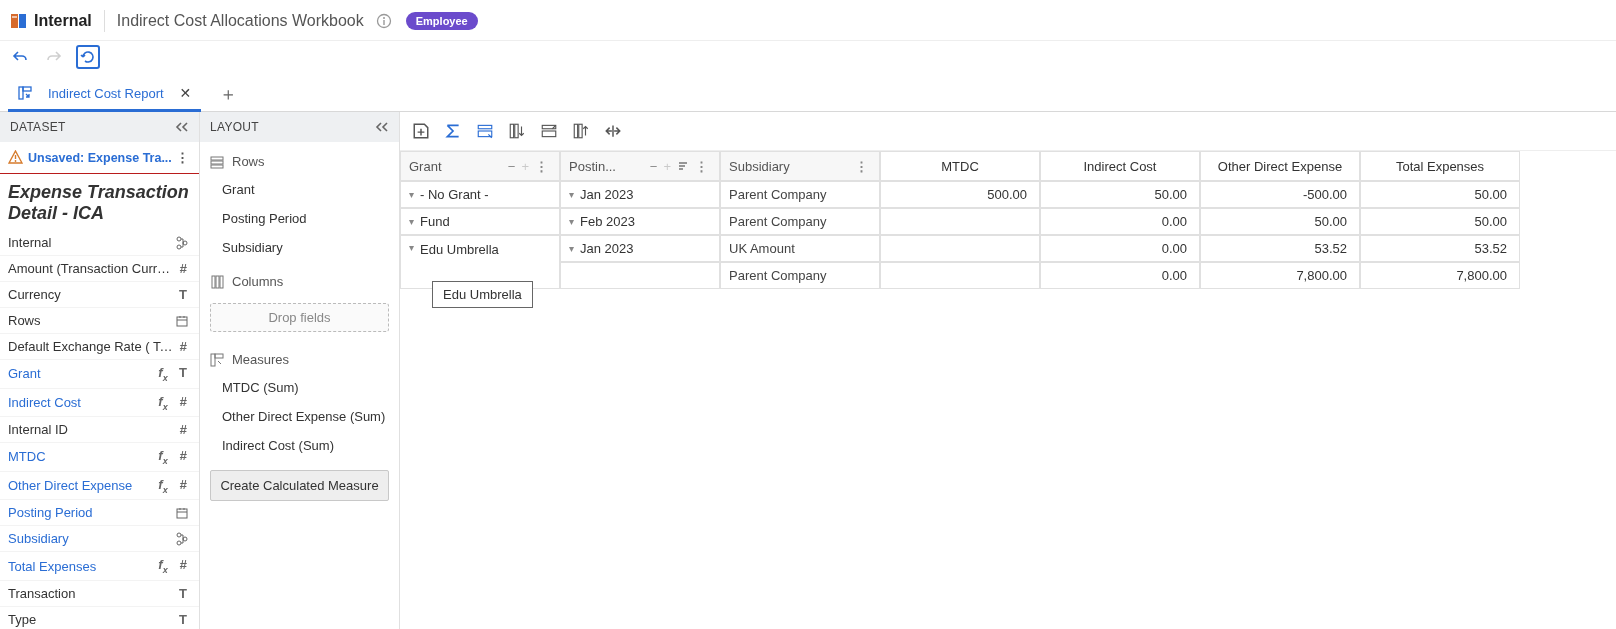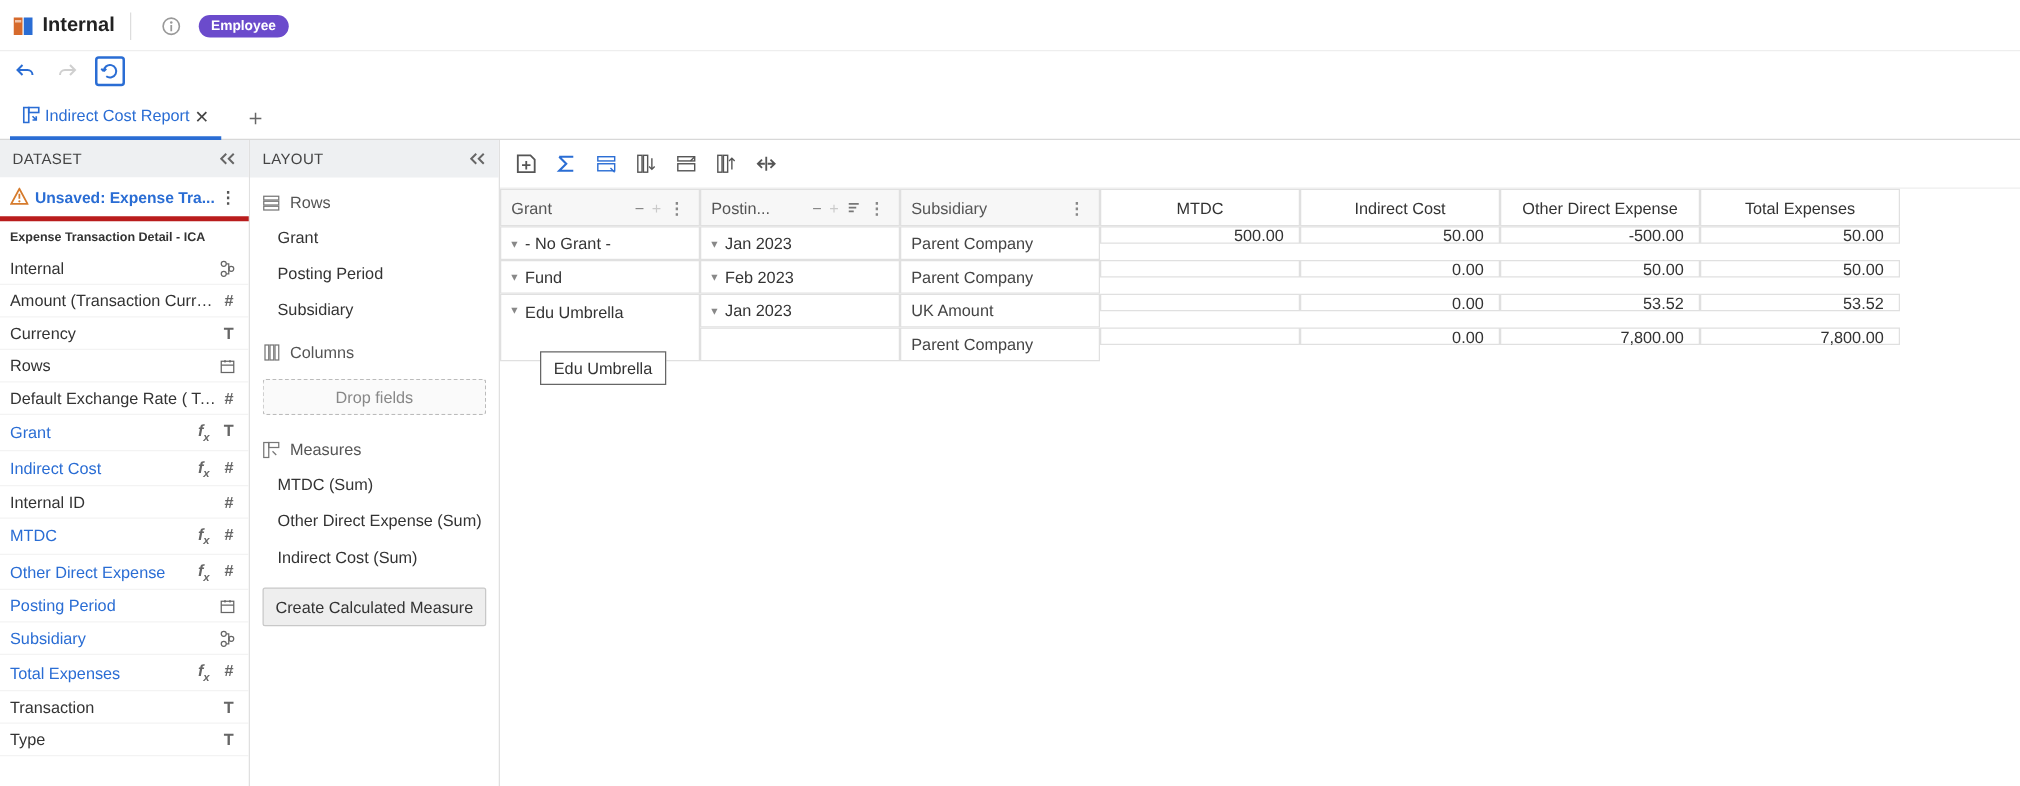--- a/index.html
+++ b/index.html
@@ -15,39 +15,39 @@
 .role-badge { margin-left: 14px; background: #6b4bcc; color: #fff; font-size: 11px; font-weight: 600; padding: 3px 10px; border-radius: 10px; }
 
 
 .toolbar { display: flex; align-items: center; padding: 4px 8px 8px; gap: 10px; }
 .tb-btn { cursor: pointer; color: #888; display: inline-flex; align-items: center; justify-content: center; width: 24px; height: 24px; border-radius: 3px; }
 .tb-btn.active { border: 2px solid #2a6dd4; color: #2a6dd4; }
 .tb-btn svg { width: 16px; height: 16px; }
 
 
 .tabs { display: flex; align-items: center; border-bottom: 1px solid #d8d8d8; padding: 0 8px; position: relative; }
-.tab { display: flex; align-items: flex-start; gap: 4px; padding: 8px 10px 10px; color: #2a6dd4; cursor: pointer; position: relative; }
+.tab { display: flex; align-items: center; gap: 16px; padding: 8px 10px 10px; color: #2a6dd4; cursor: pointer; position: relative; }
 .tab.active::after { content: ""; position: absolute; left: 0; right: 0; bottom: -1px; height: 3px; background: #2a6dd4; }
 .tab .tab-icon { color: #2a6dd4; }
 .tab .close { color: #444; font-weight: 400; font-size: 14px; cursor: pointer; }
 .add-tab { margin-left: 18px; color: #666; font-size: 18px; cursor: pointer; }
 
 
 .main { display: flex; height: 530px; }
 .panel { border-right: 1px solid #e0e0e0; }
 .panel-header { display: flex; align-items: center; justify-content: space-between; padding: 8px 10px; background: #eef0f2; color: #444; font-size: 12px; letter-spacing: 0.3px; }
 .collapse-icon { cursor: pointer; color: #666; }
 
 
 .dataset { width: 200px; flex: 0 0 200px; }
-.ds-unsaved { display: flex; align-items: center; padding: 8px 8px; background: #fff; border-bottom: 4px solid #b91c1c; }
+.ds-unsaved { display: flex; align-items: center; padding: 8px 8px; background: #fff; border-bottom: 1px solid #b91c1c; }
 .ds-unsaved .warn { margin-right: 5px; }
 .ds-unsaved .txt { color: #2a6dd4; font-weight: 600; font-size: 12.5px; white-space: nowrap; overflow: hidden; text-overflow: ellipsis; flex: 1; }
 .ds-unsaved .dots { color: #555; cursor: pointer; padding: 0 2px; font-weight: 700; }
-.ds-title { font-weight: 700; padding: 8px 8px 6px; font-size: 10px; }
+.ds-title { font-weight: 700; padding: 8px 8px 6px; font-size: 18px; font-style: italic; }
 .ds-field { display: flex; align-items: center; justify-content: space-between; padding: 5px 8px; border-bottom: 1px solid #f3f3f3; cursor: pointer; }
 .ds-field .name { white-space: nowrap; overflow: hidden; text-overflow: ellipsis; flex: 1; }
 .ds-field.used .name { color: #2a6dd4; }
 .ds-field .icons { display: flex; gap: 4px; color: #666; }
 .ds-field .icons span { width: 16px; text-align: center; font-weight: 700; }
 
 
 .layout { width: 200px; flex: 0 0 200px; }
 .ly-section-hdr { display: flex; align-items: center; gap: 8px; padding: 12px 10px 6px; color: #555; font-size: 13px; }
 .ly-icon { color: #777; }
@@ -64,39 +64,40 @@
 .pivot-wrap { position: relative; }
 .pivot { display: grid; grid-template-columns: 160px 160px 160px 160px 160px 160px 160px; font-size: 13px; }
 .ph-cell { border: 1px solid #e0e0e0; background: #f7f7f7; display: flex; align-items: center; padding: 5px 8px; height: 30px; }
 .ph-label { color: #555; flex: 1; }
 .ph-ctrl { color: #888; cursor: pointer; padding: 0 3px; }
 .ph-ctrl.vdots { font-weight: 700; }
 .mh-cell { border: 1px solid #e0e0e0; background: #fff; color: #333; display: flex; align-items: center; justify-content: center; height: 30px; }
 .row-cell { border: 1px solid #e0e0e0; background: #fff; display: flex; align-items: center; height: 27px; padding: 0 8px; }
 .row-cell.sub { color: #444; }
 .row-cell .chev { color: #888; margin-right: 6px; font-size: 10px; cursor: pointer; }
-.val-cell { border: 1px solid #e0e0e0; background: #fff; display: flex; align-items: center; justify-content: flex-end; height: 14px; padding: 0 12px; }
+.val-cell { border: 1px solid #e0e0e0; background: #fff; display: flex; align-items: center; justify-content: flex-end; height: 27px; padding: 0 12px; }
 
 .tooltip-box { position: absolute; left: 32px; top: 130px; border: 1px solid #666; background: #fff; padding: 5px 10px; font-size: 13px; }
 
 svg { display: block; }
 </style>
 </head>
 <body>
 
 <div class="header" data-name="header">
   <span class="app-logo" data-name="workbook-logo-icon">
     <svg viewBox="0 0 18 18">
         <rect x="1" y="2" width="7" height="14" fill="#d66a2c"></rect>
         <rect x="9" y="2" width="7" height="14" fill="#2a6dd4"></rect>
         <rect x="2" y="4" width="5" height="2" fill="#fff" opacity="0.6"></rect>
       </svg>
   </span>
   <span class="app-title" data-name="app-title">Internal</span>
   <span class="divider-v" data-name="header-divider"></span>
+  <span class="workbook-title" data-name="workbook-title">Indirect Cost Allocations Workbook</span>
   <span class="info-icon" data-name="info-icon">
     <svg width="16" height="16" viewBox="0 0 16 16">
         <circle cx="8" cy="8" r="6.5" fill="none" stroke="#999" stroke-width="1.3"></circle>
         <circle cx="8" cy="5" r="1" fill="#999"></circle>
         <rect x="7.3" y="7" width="1.4" height="5" fill="#999"></rect>
       </svg>
   </span>
   <span class="role-badge" data-name="role-badge">Employee</span>
 </div>
 

